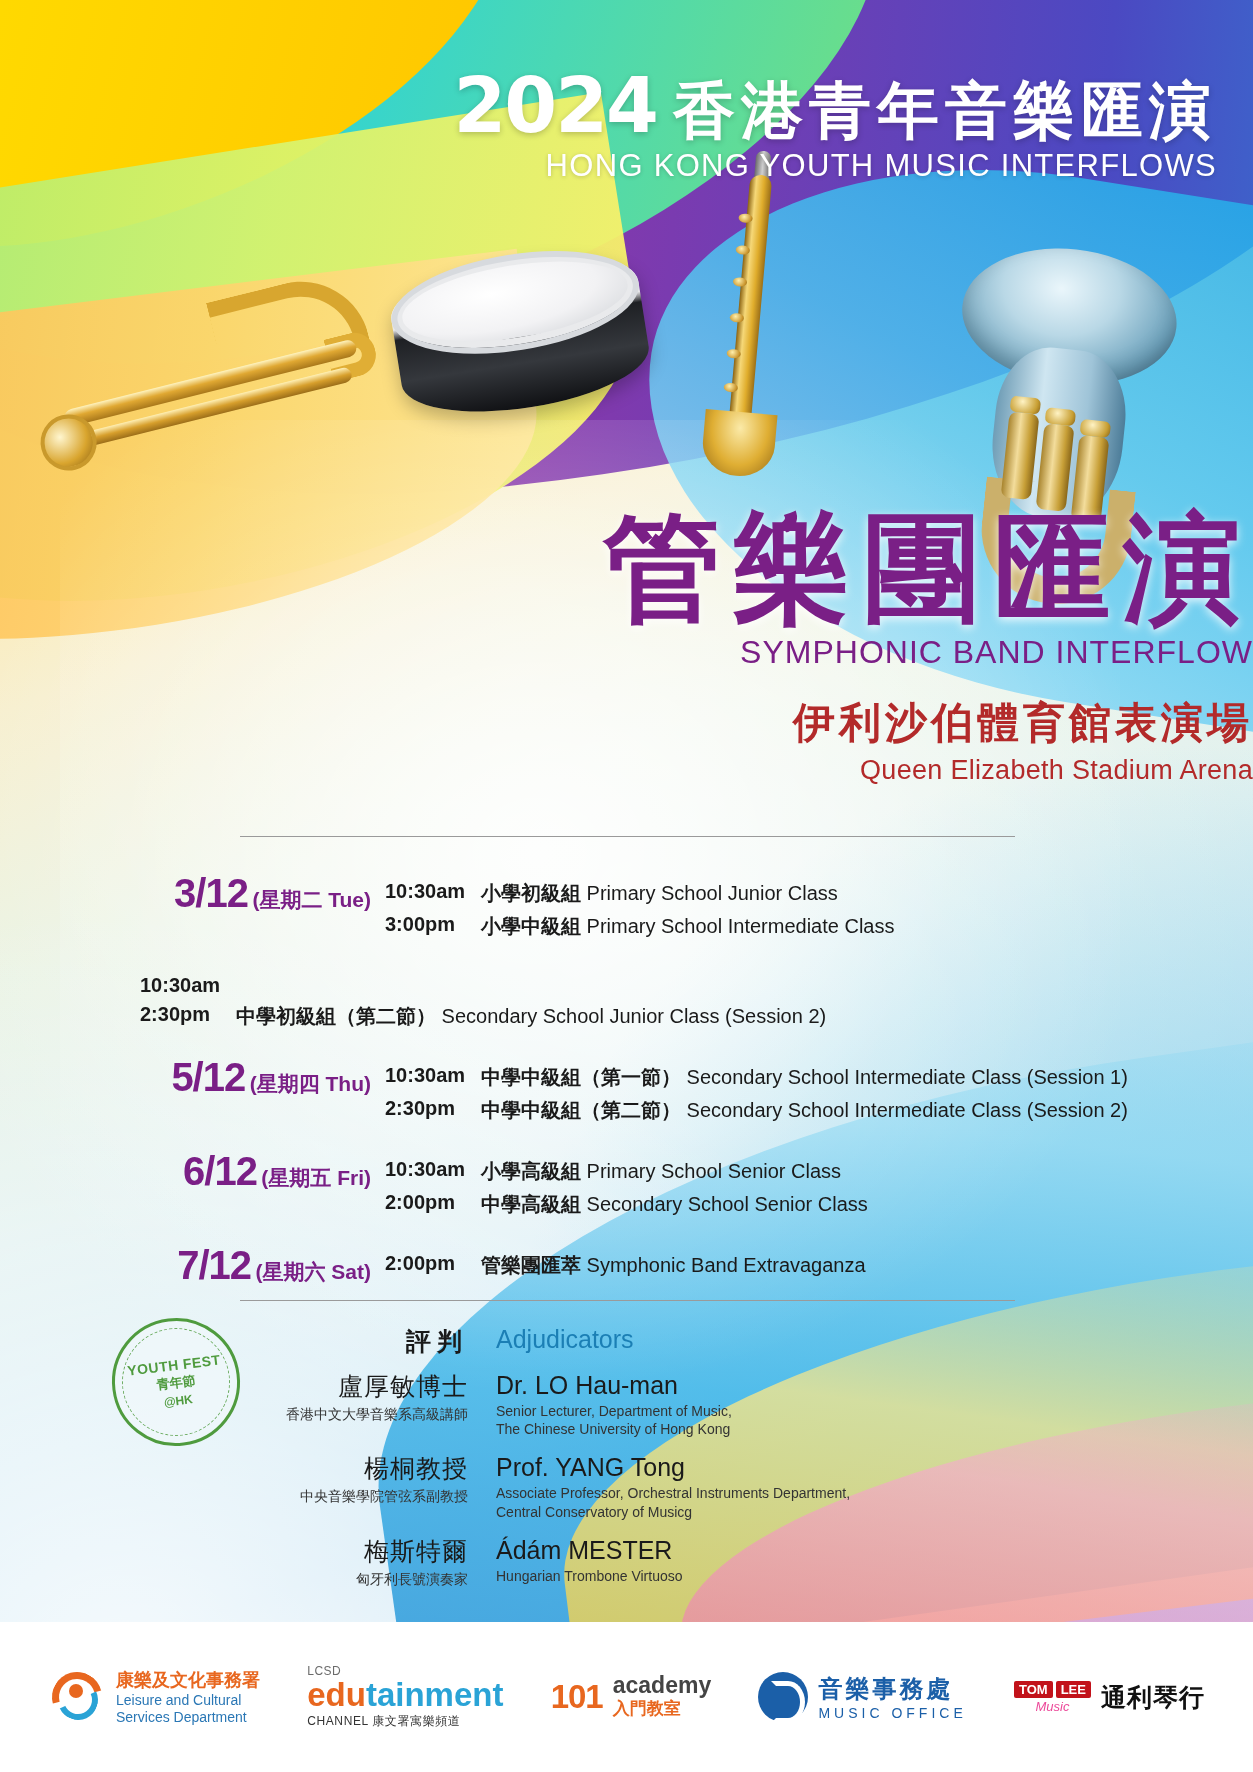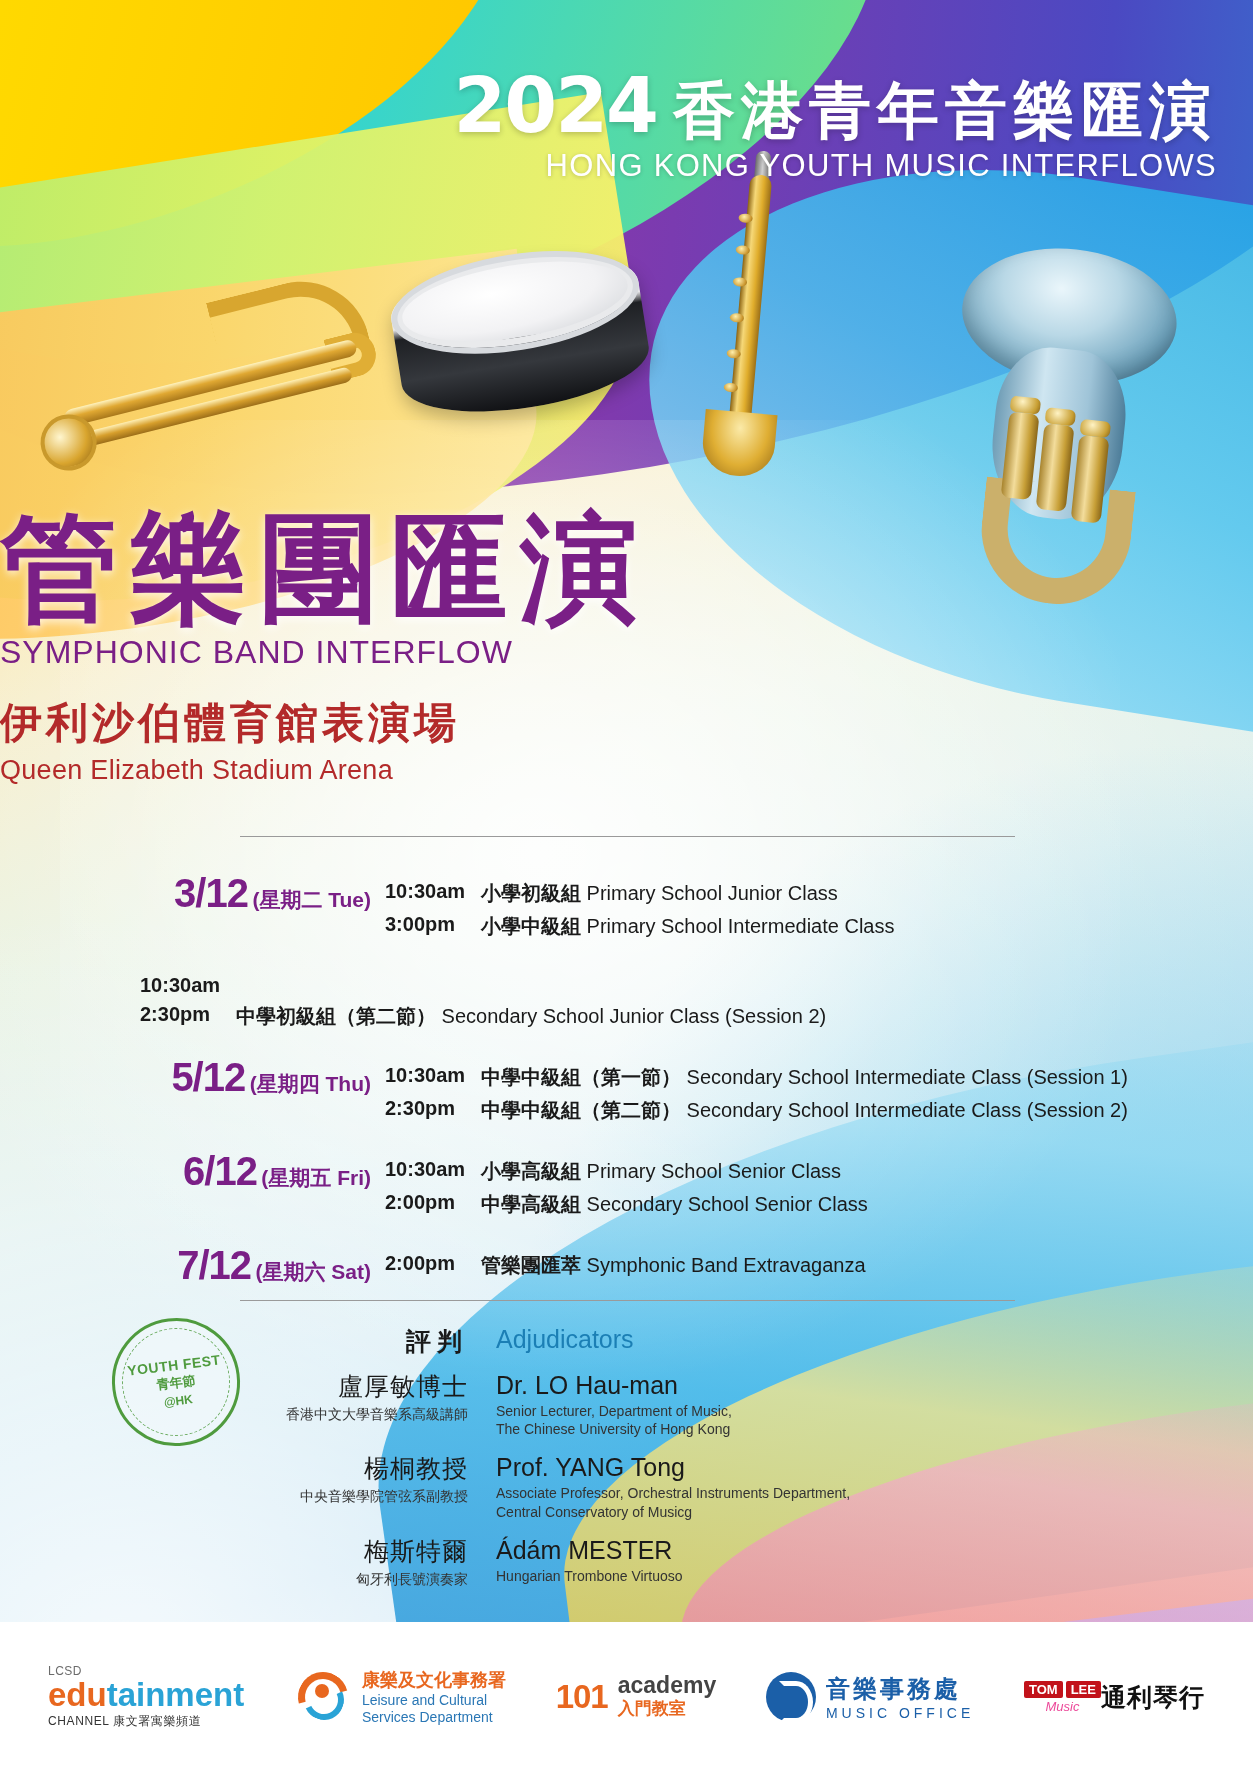--- a/index.html
+++ b/index.html
@@ -226,21 +226,21 @@
   }
   .tuba-valvecap {
     position: absolute; width: 30px; height: 16px;
     background: radial-gradient(circle at 40% 30%, #fff3c4, #c89f33 70%, #84611a);
     border-radius: 6px;
   }
 
   
   .title-block {
     position: absolute; top: 505px; left: 0; width: 1253px;
-    text-align: left; z-index: 7;
+    text-align: right; z-index: 7;
   }
   .title-zh {
     font-size: 118px; font-weight: bold; letter-spacing: 12px;
     color: #7a1f86; line-height: 1.08;
     text-shadow: 0 3px 10px rgba(255,255,255,.85);
   }
   .title-en {
     font-size: 32px; letter-spacing: 1px; color: #7a1f86;
     margin-top: 2px;
   }
@@ -364,21 +364,21 @@
     content: ""; position: absolute; left: 13px; top: 9px; width: 24px; height: 32px;
     border: 5px solid #fff; border-radius: 0 50% 50% 0; border-left-color: transparent;
   }
   .mo-zh { font-size: 24px; font-weight: bold; color: #1b5fa8; letter-spacing: 3px; }
   .mo-en { font-size: 14px; color: #1b5fa8; letter-spacing: 4px; }
 
   .spon-label {
     position: absolute; right: 48px; bottom: 110px;
     font-size: 13px; color: #222; font-weight: bold;
   }
-  .tomlee { display: flex; align-items: center; gap: 0; }
+  .tomlee { display: flex; align-items: center; gap: 10px; }
   .tomlee-badge { display: flex; flex-direction: column; align-items: center; }
   .tomlee-row { display: flex; gap: 3px; }
   .tl-box { background: #c2121a; color: #fff; font-size: 13px; font-weight: bold; padding: 1px 5px; border-radius: 2px; }
   .tl-music { font-size: 13px; font-style: italic; color: #ec4899; margin-top: 1px; }
   .tomlee-zh { font-size: 25px; font-weight: bold; color: #111; letter-spacing: 1px; }
 </style>
 </head>
 <body>
 
 <div class="poster">
@@ -602,39 +602,39 @@
       </div>
     </div>
   </div>
 
   <div class="spon-label">贊助 Sponsored by</div>
 
   <div class="footer">
     <div class="footer-inner">
 
       <div class="logo">
+        <div class="lcsd-mark">
+          <div class="arcA"></div>
+            <div class="arcB"></div>
+            <div class="dot"></div>
+        </div>
+        <div>
+          <div class="lcsd-text-zh">康樂及文化事務署</div>
+          <div class="lcsd-text-en">Leisure and Cultural</div>
+          <div class="lcsd-text-en">Services Department</div>
+        </div>
+      </div>
+
+      <div class="logo">
         <div>
           <div class="edu-zh">LCSD</div>
           <div class="edu-main">
             <span class="a">edu</span><span class="b">tainment</span>
           </div>
           <div class="edu-sub">CHANNEL 康文署寓樂頻道</div>
-        </div>
-      </div>
-
-      <div class="logo">
-        <div class="lcsd-mark">
-          <div class="arcA"></div>
-            <div class="arcB"></div>
-            <div class="dot"></div>
-        </div>
-        <div>
-          <div class="lcsd-text-zh">康樂及文化事務署</div>
-          <div class="lcsd-text-en">Leisure and Cultural</div>
-          <div class="lcsd-text-en">Services Department</div>
         </div>
       </div>
 
       <div class="logo">
         <div class="acad-101">101</div>
         <div>
           <div class="acad-en">academy</div>
           <div class="acad-zh">入門教室</div>
         </div>
       </div>

